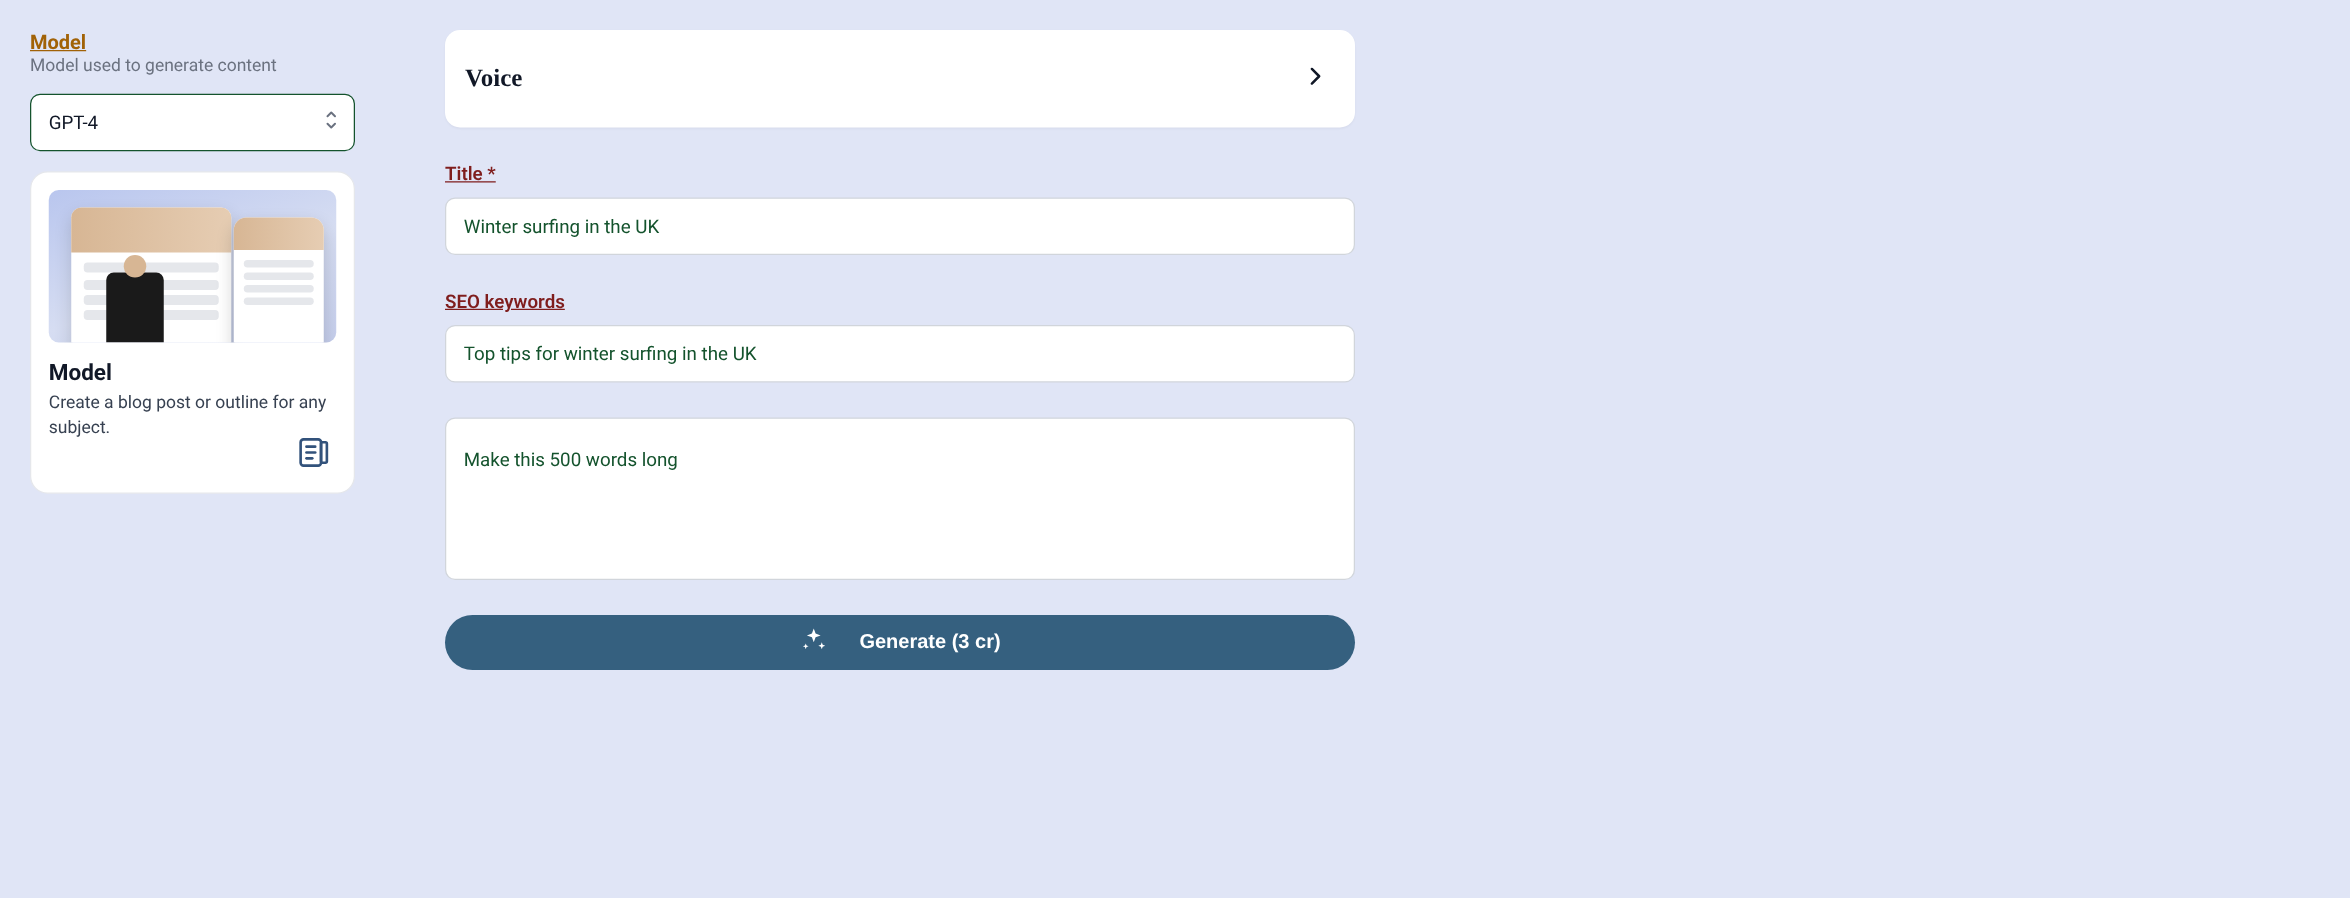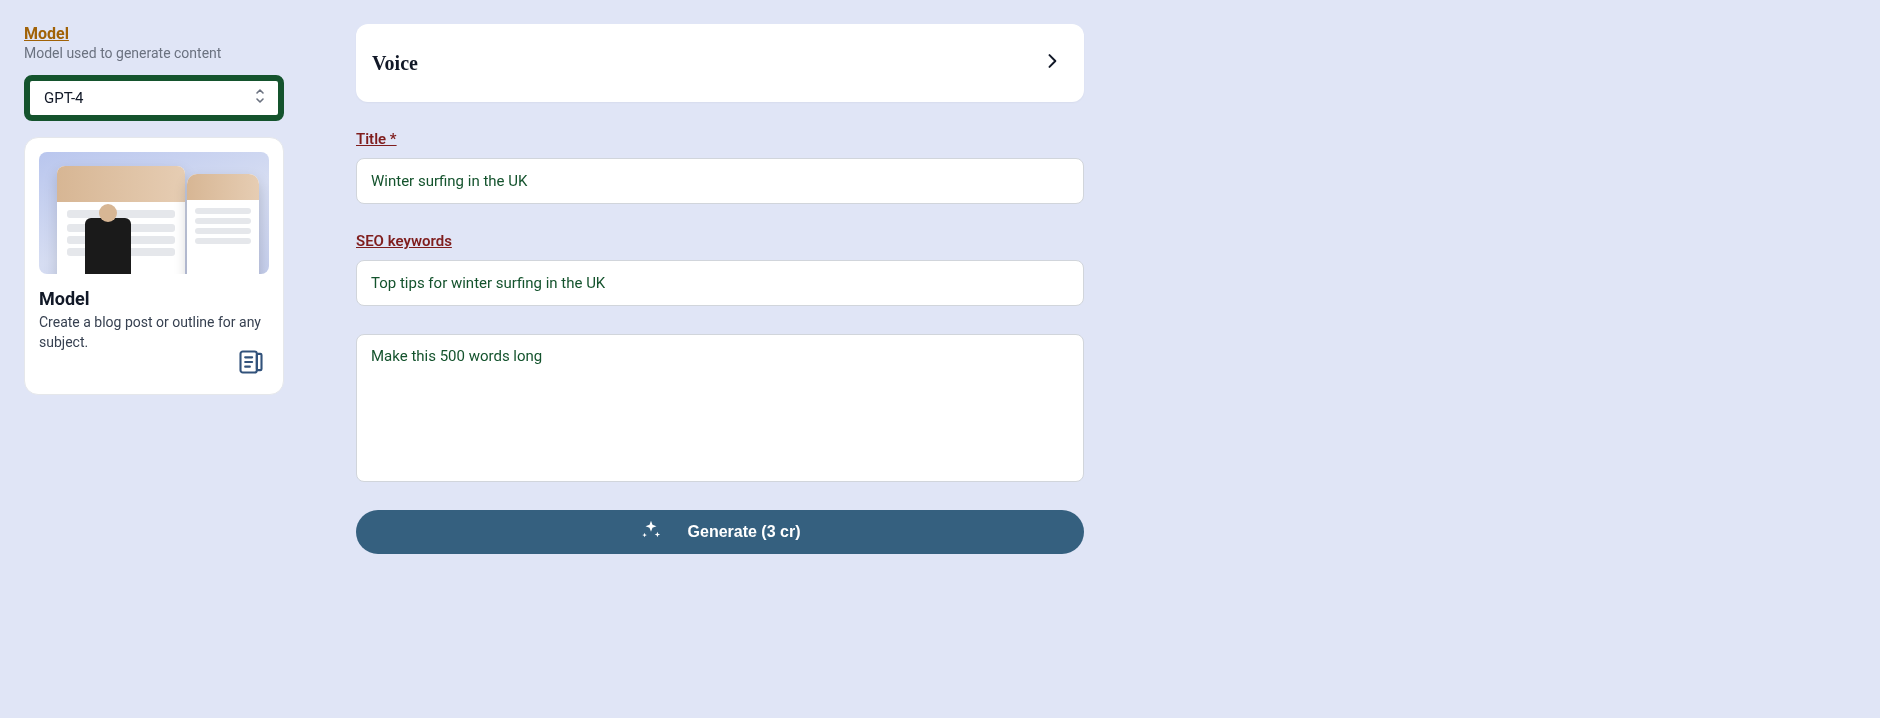--- a/index.html
+++ b/index.html
@@ -27,21 +27,21 @@
     text-decoration: underline;
   }
   .section-sub {
     font-size: 14px;
     color: #6b7280;
     margin-bottom: 14px;
   }
   .select {
     position: relative;
     background: #fff;
-    border: 6px solid #14532d;
+    border: 1px solid #14532d;
     border-radius: 8px;
     height: 46px;
     display: flex;
     align-items: center;
     padding: 0 38px 0 14px;
     cursor: pointer;
     margin-bottom: 16px;
   }
   .select-value {
     font-size: 15px;
@@ -166,22 +166,22 @@
     font-size:15px;
     color:#14532d;
     font-family:inherit;
   }
   .input {
     height:46px;
     padding: 0 14px;
     margin-bottom: 28px;
   }
   .textarea {
-    height:148px;
-    padding: 12px 14px;
+    height:130px;
+    padding: 24px 14px;
     resize:none;
     margin-bottom: 24px;
   }
 
   .generate-btn {
     width:100%;
     height:44px;
     border:none;
     border-radius:22px;
     background:#35607f;

